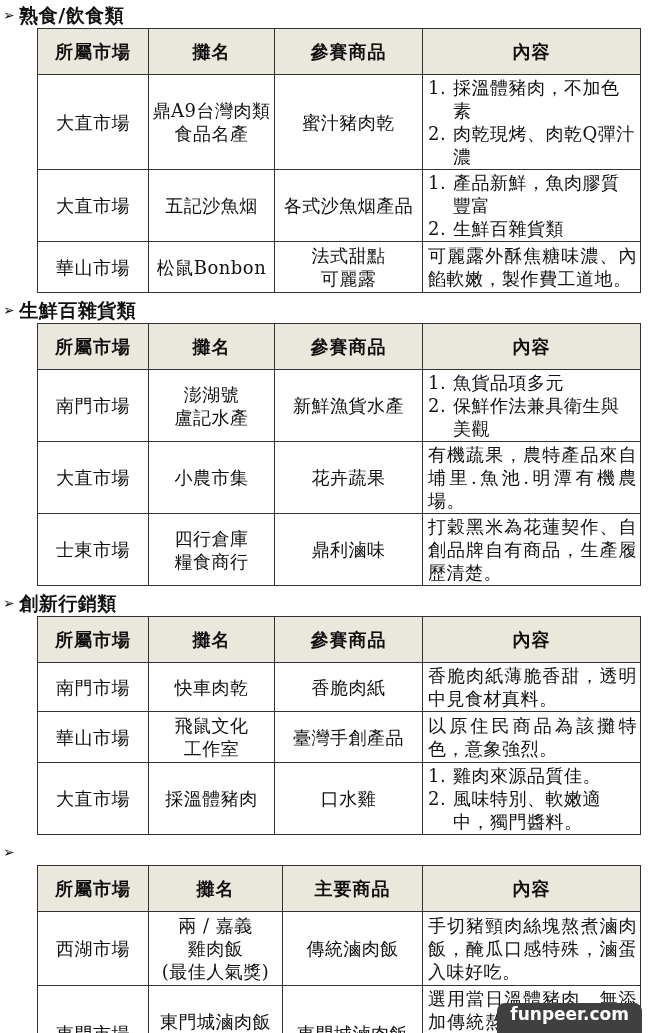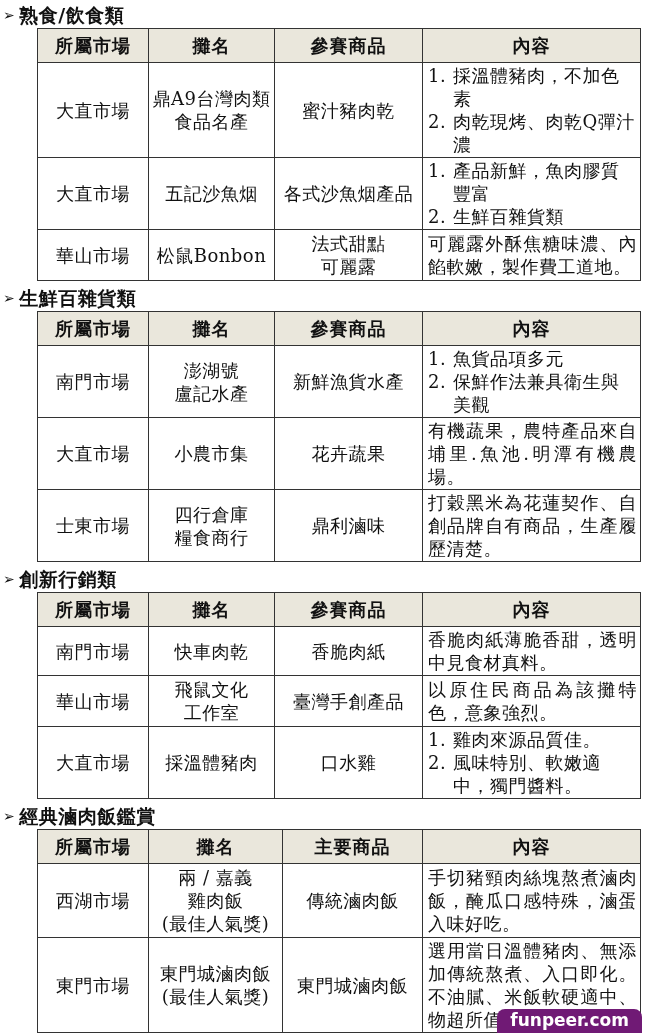--- a/index.html
+++ b/index.html
@@ -18,39 +18,39 @@
   }
   .section-title .bullet { font-size: 14px; margin-right: 4px; font-weight: normal; }
   table.data-table {
     border-collapse: collapse; table-layout: fixed;
     margin-left: 37px; width: 599px; margin-bottom: 6px;
   }
   th, td { border: 1px solid #333333; overflow: hidden; }
   th {
     background: #eae7dc;
     font-size: 18px; font-weight: bold; line-height: 21px;
-    padding: 6px 0; text-align: center; letter-spacing: 1px;
+    padding: 12px 0; text-align: center; letter-spacing: 1px;
   }
   td { font-size: 18px; line-height: 23px; vertical-align: middle; letter-spacing: 0.5px; }
   td.cell-center { text-align: center; white-space: pre-line; padding: 2px 2px; }
   td.content-cell { padding: 1px 3px 1px 5px; }
   .content-text { text-align: justify; }
   .num-item { display: flex; }
   .num-item .num { width: 25px; flex: none; }
   .num-item .num-text { flex: 1; }
   
   .c0 { width: 110px; } .c1 { width: 125px; margin-left: 41px; } .c2 { width: 147px; } .c3 { width: 217px; }
   
   .table-last .c1 { width: 133px; } .table-last .c2 { width: 139px; }
   .watermark {
     position: absolute; right: 18px; bottom: 0;
-    background: #701a75; color: #ffffff;
+    background: #404040; color: #ffffff;
     font-family: "DejaVu Sans", "Liberation Sans", sans-serif;
     font-weight: bold; font-size: 17px; line-height: 21px;
-    padding: 1px 13px 2px 13px;
+    padding: 1px 13px 8px 13px;
     border-radius: 8px 8px 0 0;
   }
 </style>
 </head>
 <body>
 
 <div id="sections">
   <section class="section">
     <h2 class="section-title">
       <span class="bullet">➢</span>
@@ -209,21 +209,20 @@
               </div>
             </td>
           </tr>
         </tbody>
     </table>
   </section>
 
   <section class="section">
     <h2 class="section-title">
       <span class="bullet">➢</span>
-      <span class="title-text">經典滷肉飯鑑賞</span>
     </h2>
     <table class="data-table table-last">
       <thead>
         <tr>
             <th class="c0">所屬市場</th>
             <th class="c1">攤名</th>
             <th class="c2">主要商品</th>
             <th class="c3">內容</th>
           </tr>
       </thead>

